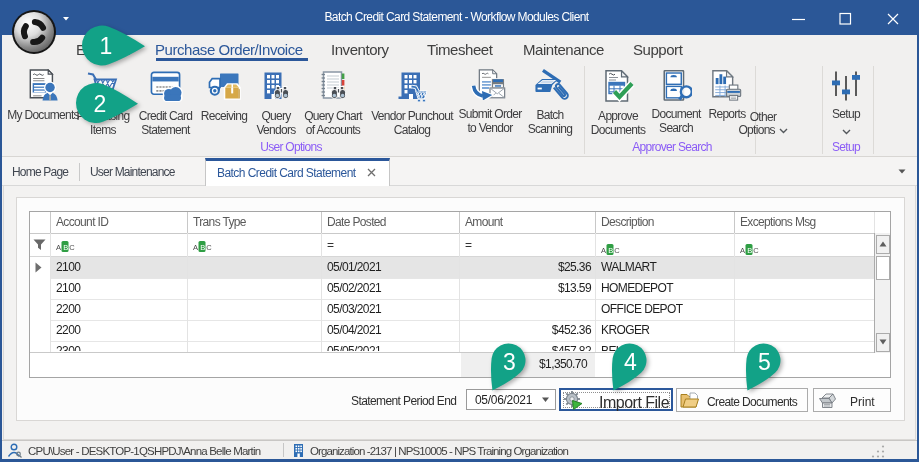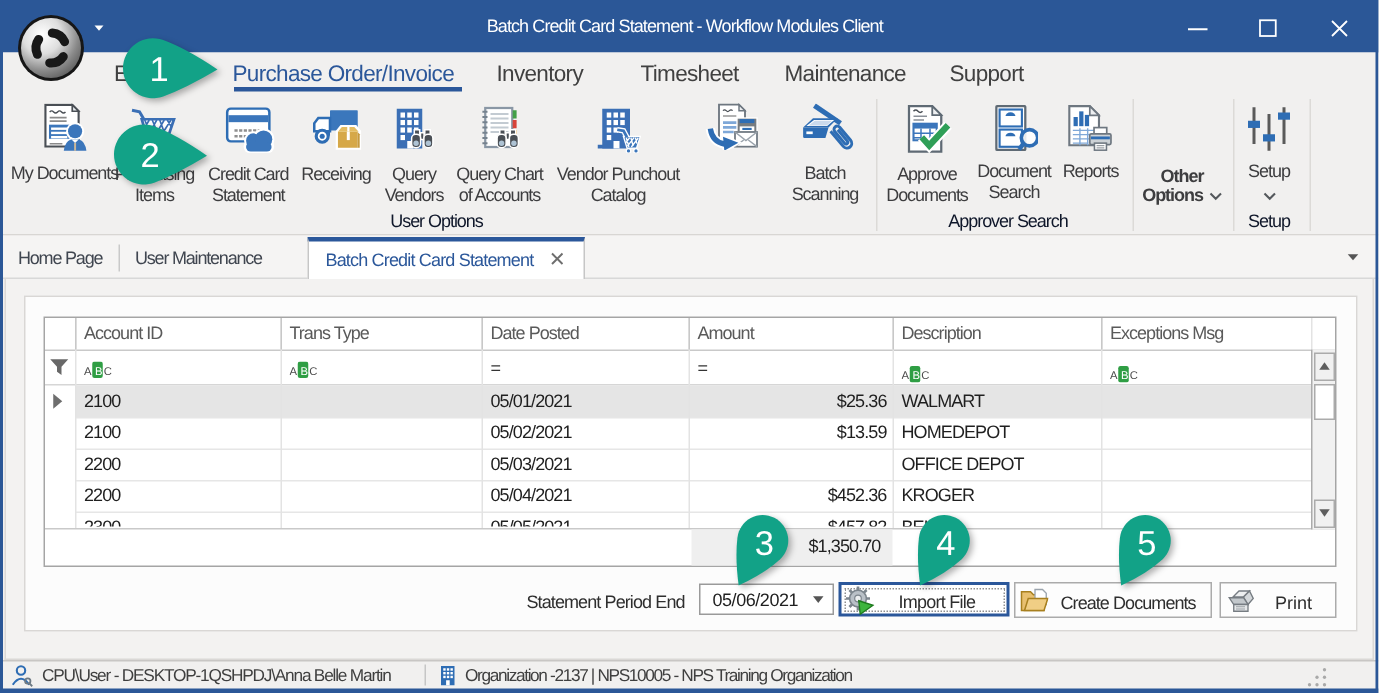--- a/index.html
+++ b/index.html
@@ -11,21 +11,21 @@
 .title{left:-3px;width:100%;top:10px;text-align:center;color:#FFFFFF;font-size:12px;letter-spacing:-0.6px;}
 .menubar{left:0;top:35px;width:100%;height:27px;background:#F1F0EF;}
 .mtab{top:41px;font-size:15px;letter-spacing:-0.45px;color:#404040;white-space:nowrap;}
 .mtab.active{color:#2B579A;}
 .underline{top:58px;height:3px;background:#2B579A;}
 .ribbon{left:0;top:62px;width:100%;height:95px;background:#F1F0EF;border-bottom:1px solid #D8D6D3;}
 .rsep{top:66px;height:88px;width:1px;background:#DCDAD7;}
 .ritem{top:70px;text-align:center;}
 .ricon{height:32px;display:block;margin:0 auto;}
 .rlabel{font-size:12px;letter-spacing:-0.7px;color:#3D3D3F;line-height:14px;margin-top:7px;white-space:nowrap;}
-.glabel{top:140px;font-size:12px;letter-spacing:-0.7px;color:#0f172a;text-align:center;white-space:nowrap;}
+.glabel{top:140px;font-size:12px;letter-spacing:-0.7px;color:#8b5cf6;text-align:center;white-space:nowrap;}
 .tabbar{left:0;top:157px;width:100%;height:29px;background:#F5F4F3;border-bottom:1px solid #D8D8D8;}
 .dtab{top:165px;font-size:12px;letter-spacing:-0.8px;color:#404650;white-space:nowrap;}
 .dtabsep{top:163px;height:18px;width:1px;background:#C9C9C9;}
 .activetab{left:205px;top:158px;width:185px;height:29px;background:#FFFFFF;border-top:3px solid #2B579A;border-left:1px solid #C6C6C6;border-right:1px solid #C6C6C6;}
 .outerpanel{left:3px;top:186px;width:913px;height:254px;background:#F3F2F1;border:1px solid #DAD8D6;border-top:none;}
 .innerpanel{left:16px;top:197px;width:889px;height:224px;background:#FCFCFC;border:1px solid #D9D7D5;}
 .grid{left:29px;top:211px;width:862px;height:167px;background:#FFFFFF;border:1px solid #A5A5A5;}
 .colsep{background:#E3E3E3;width:1px;}
 .rowsep{background:#E6E6E6;height:1px;}
 .hcell{top:0px;height:21px;font-size:12px;letter-spacing:-0.65px;color:#5A5A5A;line-height:21px;white-space:nowrap;}
@@ -250,20 +250,21 @@
  <rect x="23.5" y="12.8" width="11" height="3" fill="#2E6DB4"></rect>
  <rect x="23.5" y="18.3" width="11" height="3.6" fill="#fff"></rect>
  <rect x="25.5" y="19.4" width="7" height="1.6" fill="#2E6DB4"></rect>
  <rect x="20" y="22.5" width="16.5" height="11" fill="#fff" stroke="#6E7780" stroke-width="1.3"></rect>
  <path d="M20 22.5 l8.2 6.5 8.3 -6.5 M20 33.5 l6.5 -5 M36.5 33.5 l-6.5 -5" fill="none" stroke="#9AA3AC" stroke-width="1.1"></path>
  <path d="M1.5 20 Q 3 30 12 31.5" fill="none" stroke="#fff" stroke-width="7"></path>
  <path d="M11 26 L22.5 30.5 L12 36.5 Z" fill="#fff" stroke="#fff" stroke-width="2.5"></path>
  <path d="M1.5 20 Q 3 30 12 31.5" fill="none" stroke="#2E6DB4" stroke-width="4"></path>
  <path d="M11 26 L22.5 30.5 L12 36.5 Z" fill="#2E6DB4"></path>
 </svg>
+<div class="rlabel">Submit Order<br>to Vendor</div>
 </div>
 <div class="abs ritem" style="left:508px;width:84px;">
 <svg class="ricon" width="40" height="34" viewBox="0 0 40 34" style="margin-top:-1px;">
  <line x1="12.5" y1="1.5" x2="31" y2="14" stroke="#2E6DB4" stroke-width="3.6"></line>
  <path d="M4.5 17 L11.5 10.5 H29 L22.5 17 Z" fill="#2E6DB4"></path>
  <path d="M6.8 16 L12.2 11.6 H26.5 L21.5 16 Z" fill="#fff"></path>
  <path d="M8.5 15.5 L12.8 12.2 H25 L21.2 15.5 Z" fill="#2E6DB4" opacity="0.25"></path>
  <path d="M4.5 17 H22.5 L20.3 24.5 H5.5 a1 1 0 0 1 -1 -1 Z" fill="#2E6DB4"></path>
  <rect x="6.8" y="19.8" width="4.5" height="1.9" fill="#fff"></rect>
  <g transform="translate(32,24) rotate(-40)" fill="none" stroke="#2E6DB4" stroke-width="2.1">
@@ -310,21 +311,21 @@
   <path d="M9.5 16.5 v12 M15 16.5 v12"></path>
  </g>
  <rect x="19.5" y="16" width="9" height="5" fill="#fff" stroke="#6E7780" stroke-width="1.2"></rect>
  <rect x="16.5" y="20.5" width="15" height="7.5" rx="1" fill="#CDD2D6" stroke="#6E7780" stroke-width="1.2"></rect>
  <rect x="17.3" y="22.3" width="13.4" height="2" fill="#2E6DB4"></rect>
  <rect x="19.8" y="27" width="8.5" height="5" fill="#fff" stroke="#6E7780" stroke-width="1.1"></rect>
  <path d="M21.3 28.8 h5.5 M21.3 30.4 h5.5" stroke="#9AA0A5" stroke-width="0.9"></path>
 </svg>
 <div class="rlabel">Reports</div>
 </div>
-<div class="abs ritem" style="left:743px;width:90px;top:104px;font-weight:bold;">
+<div class="abs ritem" style="left:718px;width:90px;top:104px;">
 <div class="rlabel" style="line-height:13px;">Other<br>Options <svg width="9" height="6" viewBox="0 0 9 6" style="margin-left:1px;">
           <path d="M1 1 L4.5 4.5 L8 1" stroke="#54585C" stroke-width="1.4" fill="none"></path>
         </svg></div>
 </div>
 <div class="abs ritem" style="left:801px;width:90px;">
 <svg class="ricon" width="32" height="30" viewBox="0 0 32 30">
  <g stroke="#5A5A5A" stroke-width="2">
   <line x1="6" y1="0.5" x2="6" y2="25"></line>
   <line x1="16" y1="5" x2="16" y2="29.5"></line>
   <line x1="26" y1="0.5" x2="26" y2="25"></line>
@@ -472,21 +473,21 @@
         <line x1="14.6" y1="9" x2="17" y2="9"></line>
         <line x1="3.3" y1="3.3" x2="5" y2="5"></line>
         <line x1="13" y1="13" x2="14.7" y2="14.7"></line>
         <line x1="14.7" y1="3.3" x2="13" y2="5"></line>
         <line x1="3.3" y1="14.7" x2="5" y2="13"></line>
       </g>
  <circle cx="9" cy="9" r="5.6" fill="#B9C0C7" stroke="#7C858D" stroke-width="1.1"></circle>
  <circle cx="9" cy="9" r="2.2" fill="#EDEFF1" stroke="#7C858D" stroke-width="0.8"></circle>
  <path d="M9.5 10.5 L19 13.5 L10.5 19.5 Z" fill="#3DB53D" stroke="#1E7A1E" stroke-width="0.9"></path>
 </svg>
-<div class="abs" style="left:599px;top:394px;font-size:12px;letter-spacing:-0.5px;color:#2E2E2E;">Import File</div>
+<div class="abs" style="left:599px;top:394px;font-size:16px;letter-spacing:-0.5px;color:#2E2E2E;">Import File</div>
 <div class="abs btn" style="left:676px;top:388px;width:132px;height:24px;"></div>
 <svg class="abs" style="left:680px;top:392px;" width="19" height="17" viewBox="0 0 19 17">
  <path d="M1 2.5 H7 L9 4.5 H16 V15 H1 Z" fill="#E8C070" stroke="#A8801F" stroke-width="1"></path>
  <path d="M10 1 H15 L17.5 3.5 V11 H10 Z" fill="#fff" stroke="#9AA3AC" stroke-width="0.9"></path>
  <path d="M3 15 L5.5 7 H18.5 L16 15 Z" fill="#F0CE85" stroke="#A8801F" stroke-width="1"></path>
 </svg>
 <div class="abs" style="left:707px;top:395px;font-size:12px;letter-spacing:-0.62px;color:#2E2E2E;">Create Documents</div>
 <div class="abs btn" style="left:813px;top:388px;width:78px;height:24px;"></div>
 <svg class="abs" style="left:818px;top:392px;" width="19" height="17" viewBox="0 0 19 17">
  <path d="M4 6 L8 2 H15 L11 6 Z" fill="#EDEFF0" stroke="#767C82" stroke-width="0.9"></path>

